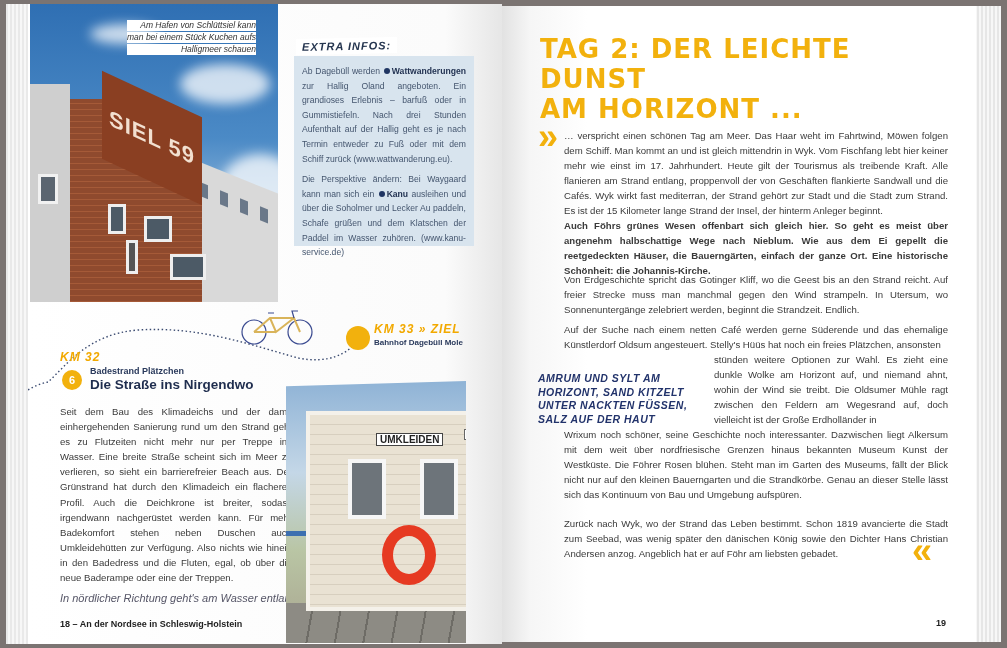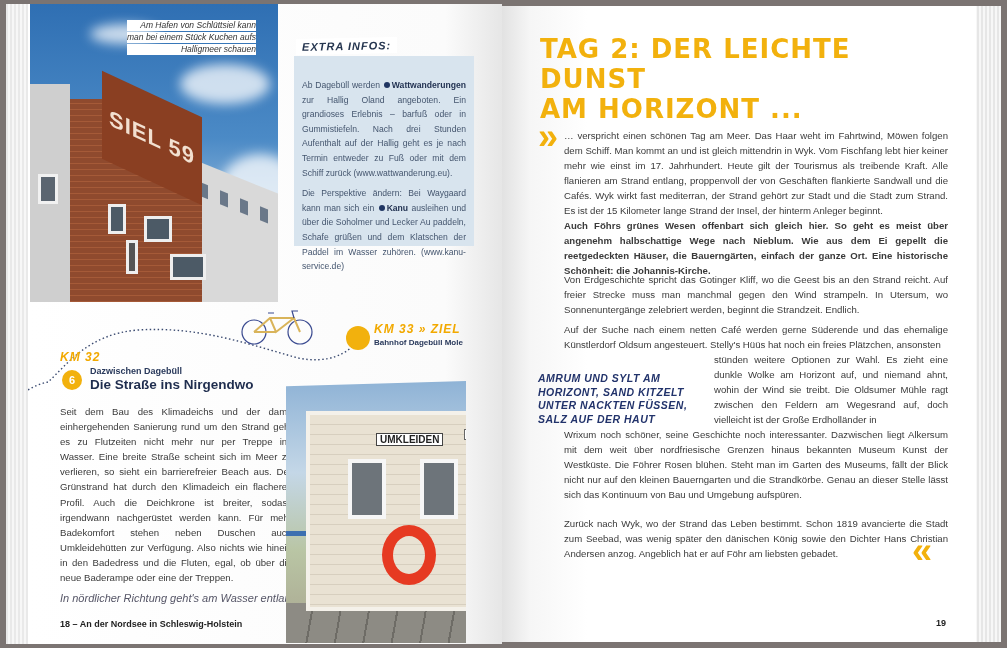--- a/index.html
+++ b/index.html
@@ -33,21 +33,21 @@
   .bldg-left .win { position: absolute; left: 8px; width: 20px; height: 30px; background: #5b6570; border: 3px solid #f1f1f1; }
   .brick-win { position: absolute; width: 18px; height: 30px; background: #4c5a66; border: 3px solid #eee; }
   .caption { position: absolute; background: rgba(255,255,255,0.92); color: #333;
     font-style: italic; font-size: 8.5px; line-height: 11px; padding: 0 2px; text-align: right; }
   .cap1 { right: 20px; top: 16px; }
   .cap1 span, .cap2 span { display: block; background: #fff; margin-bottom: 1px; }
   .cap1, .cap2 { background: transparent; }
 
   
   .extra { position: absolute; left: 266px; top: 52px; width: 180px; height: 190px; background: #d8e4ee;
-    padding: 22px 8px; color: #44556e; font-size: 8.6px; line-height: 14.6px; text-align: justify; }
+    padding: 8px 8px; color: #44556e; font-size: 8.6px; line-height: 14.6px; text-align: justify; }
   .extra-title { position: absolute; left: 268px; top: 34px; background: #fff; padding: 2px 6px;
     color: #25354f; font-style: italic; font-weight: bold; font-size: 11px; letter-spacing: 1px; transform: rotate(-1deg); }
   .extra p { margin-bottom: 6px; }
   .extra b { color: #1f2f4f; }
   .dot { display: inline-block; width: 6px; height: 6px; border-radius: 50%; background: #1f3562; margin: 0 2px 0 1px; }
 
   
   .route-svg { position: absolute; left: 0; top: 300px; }
   .km { position: absolute; color: #f2a900; font-style: italic; font-weight: bold; font-size: 12px; letter-spacing: 1px; }
   .km32 { left: 32px; top: 346px; }
@@ -146,21 +146,21 @@
         <circle cx="58" cy="22" r="12" stroke="#3a4a90" stroke-width="1.2" fill="none"></circle>
         <path d="M12 22 L28 8 L52 8 L58 22 M28 8 L34 22 L52 8 M34 22 L12 22" stroke="#d9b45a" stroke-width="2" fill="none"></path>
         <path d="M26 3 L32 3 M52 8 L50 1 L56 1" stroke="#3a4a90" stroke-width="1.2" fill="none"></path>
       </g>
     </svg>
     <div class="circle c33"></div>
     <div class="km km33">KM 33 » ZIEL</div>
     <div class="ziel-sub">Bahnhof Dagebüll Mole</div>
     <div class="km km32">KM 32</div>
     <div class="circle c6">6</div>
-    <div class="stop-sub">Dazwischen Dagebüll</div>
+    <div class="stop-sub">Badestrand Plätzchen</div>
     <div class="stop-title">Die Straße ins Nirgendwo</div>
 
     <div class="body-left">Seit dem Bau des Klimadeichs und der damit einhergehenden Sanierung rund um den Strand geht es zu Flutzeiten nicht mehr nur per Treppe ins Wasser. Eine breite Straße scheint sich im Meer zu verlieren, so sieht ein barrierefreier Beach aus. Der Grünstrand hat durch den Klimadeich ein flacheres Profil. Auch die Deichkrone ist breiter, sodass irgendwann nachgerüstet werden kann. Für mehr Badekomfort stehen neben Duschen auch Umkleidehütten zur Verfügung. Also nichts wie hinein in den Badedress und die Fluten, egal, ob über die neue Baderampe oder eine der Treppen.</div>
     <div class="note">In nördlicher Richtung geht's am Wasser entlang weiter.</div>
     <div class="footer-left">18 – An der Nordsee in Schleswig-Holstein</div>
 
     <div class="photo2">
       <div class="fence"></div>
       <div class="deck"></div>
       <div class="hut">

